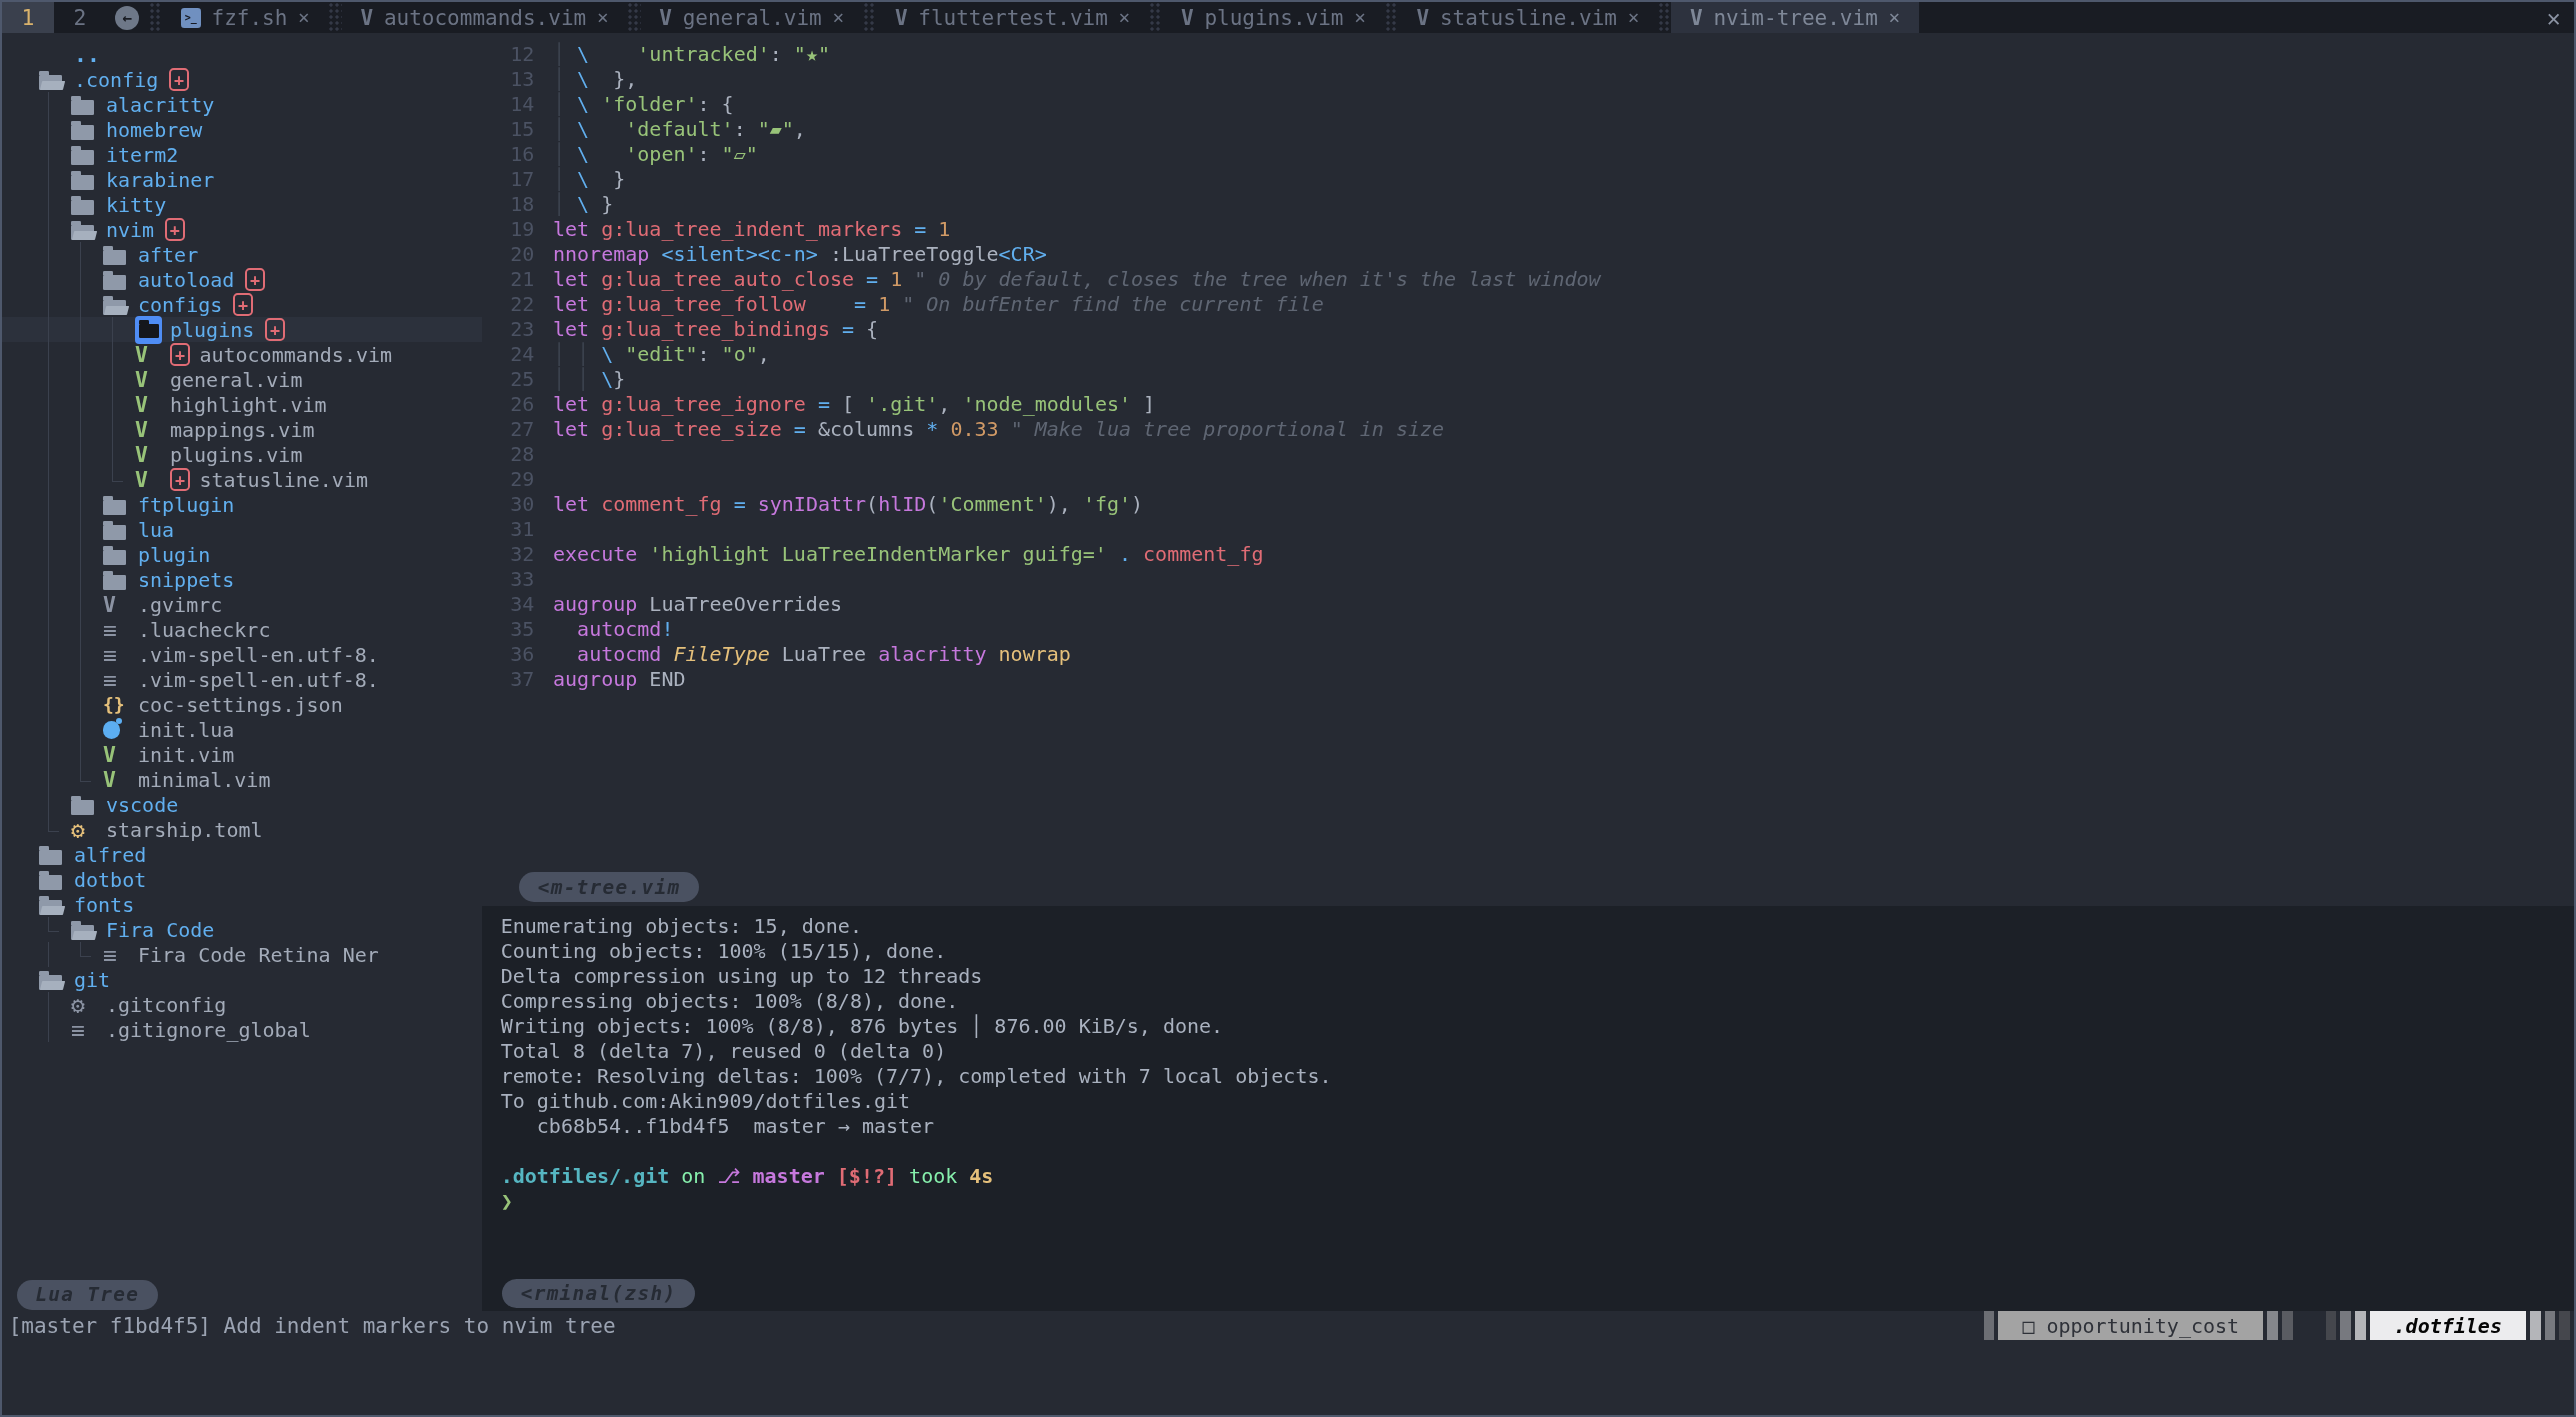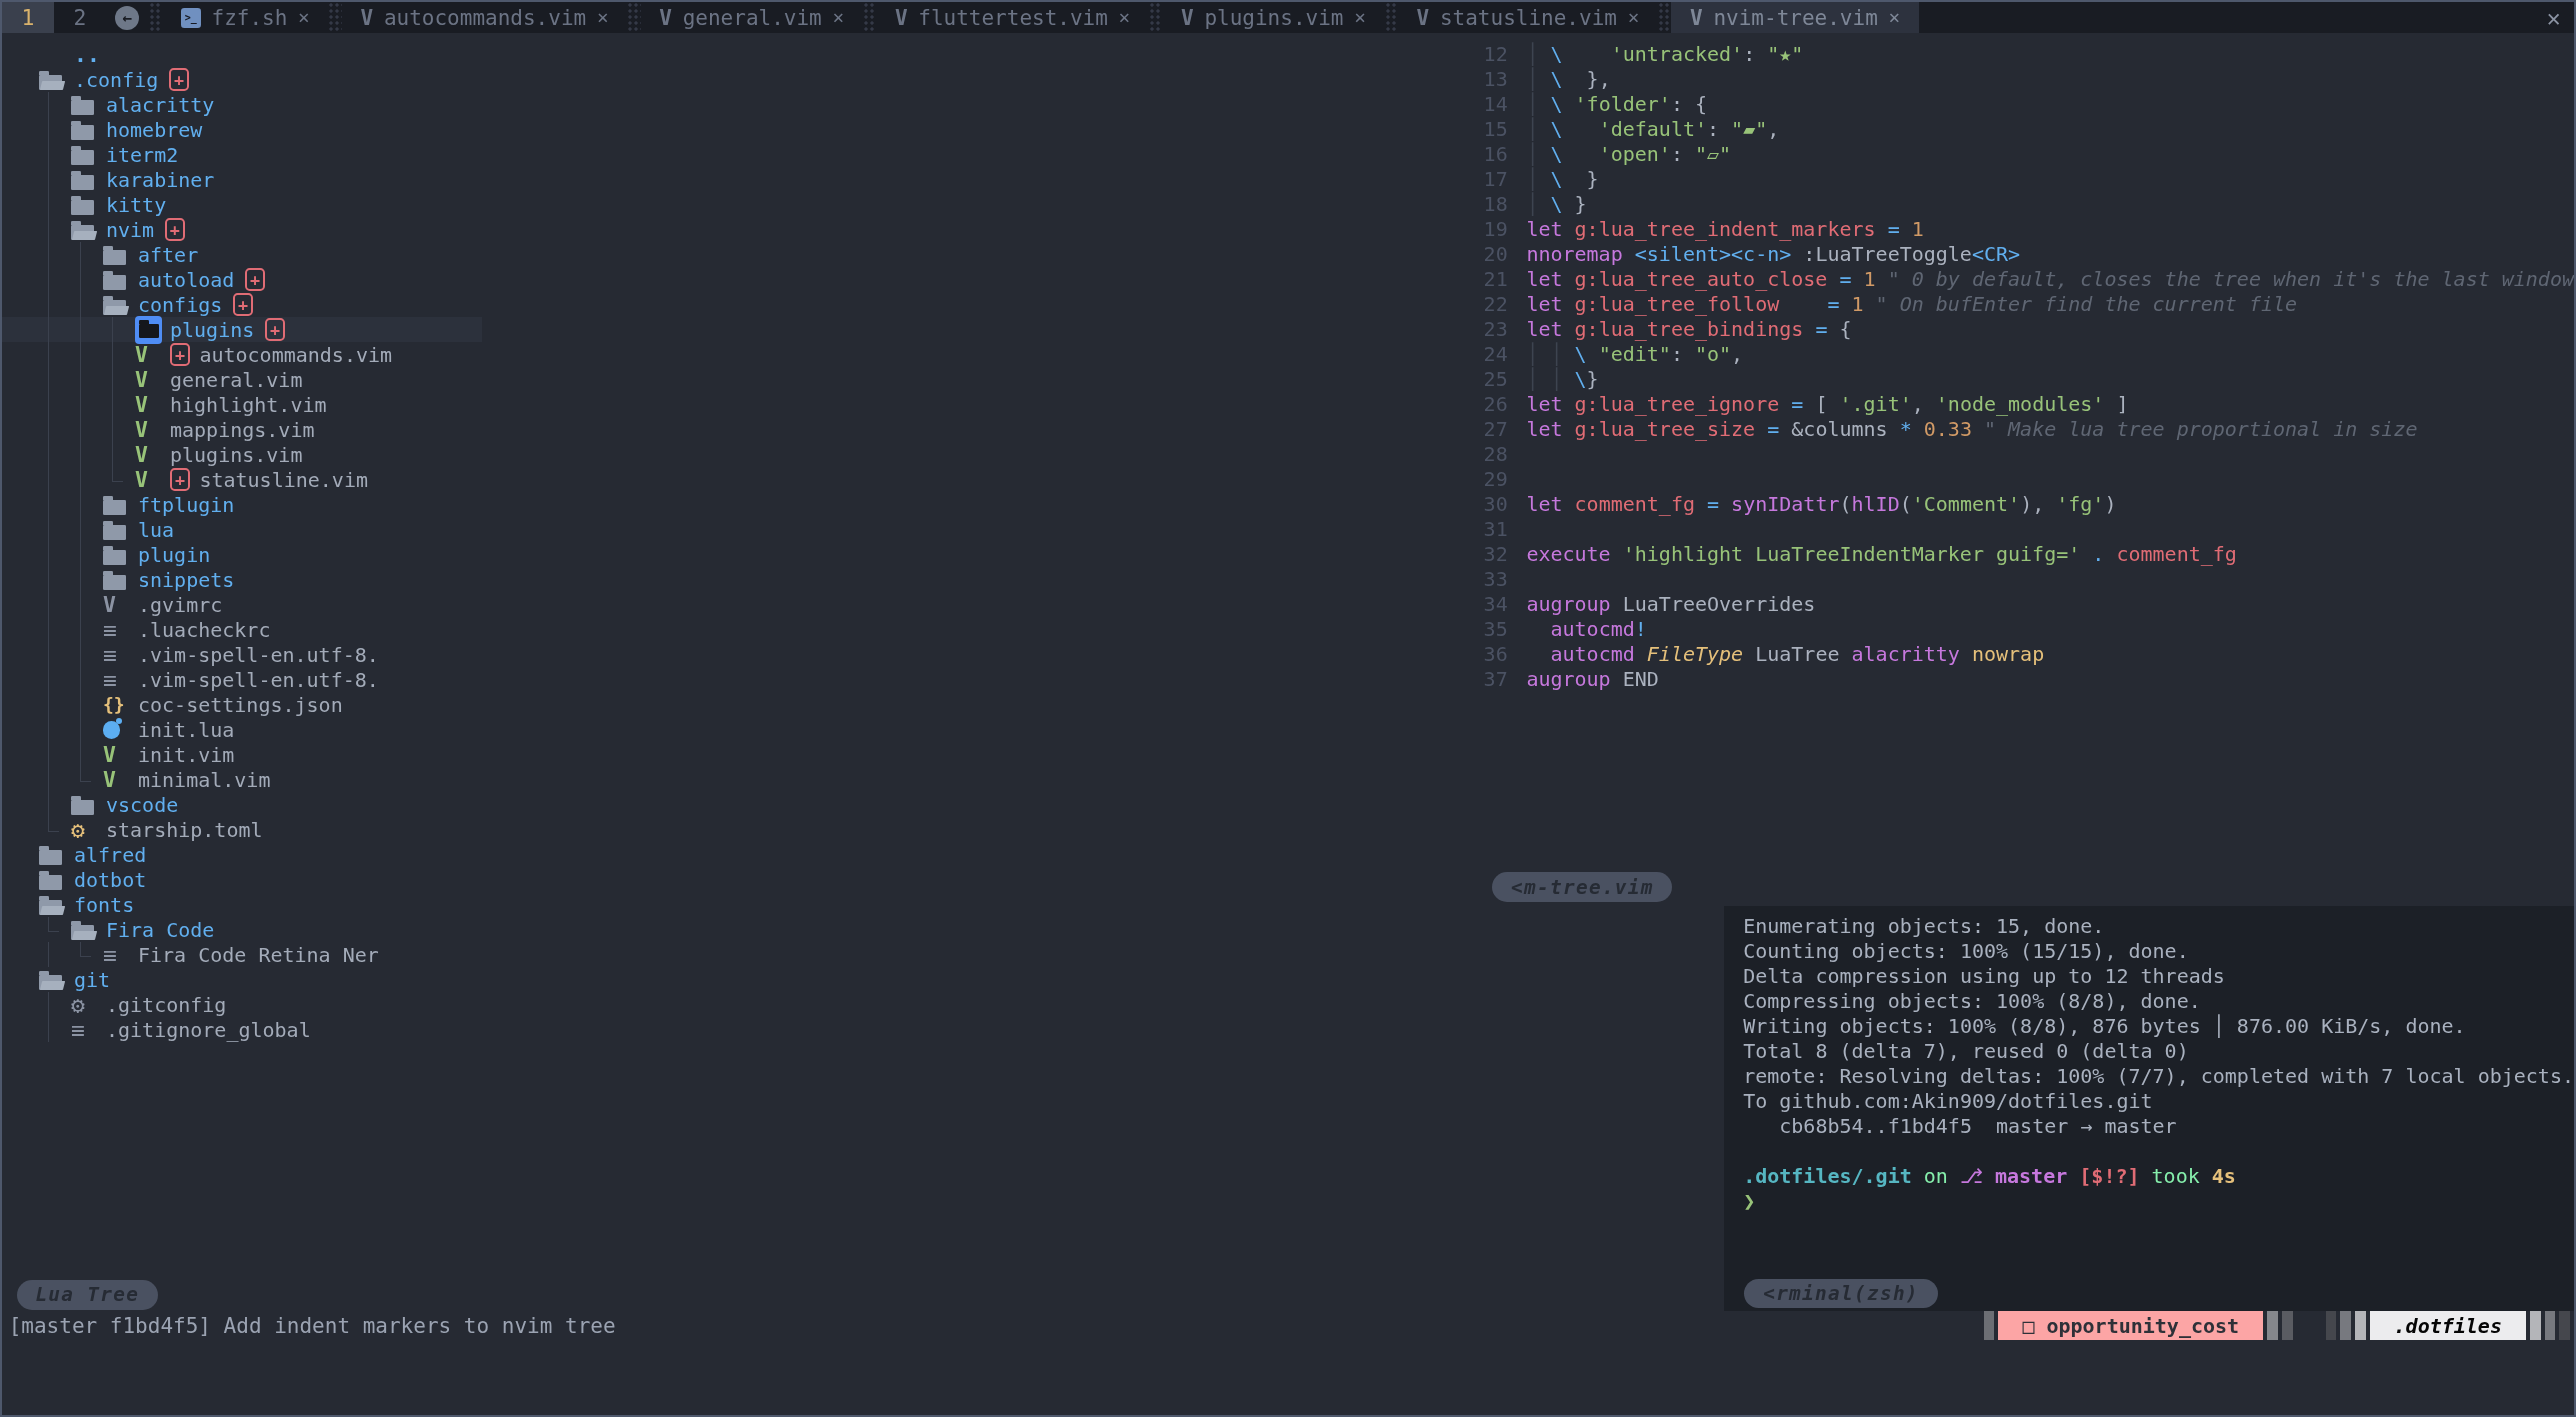--- a/index.html
+++ b/index.html
@@ -24,21 +24,21 @@
   .ti-vim { font-weight:bold; font-size:21px; }
   .ti-term { width:20px; height:20px; background:#7090c0; border-radius:3.3px; color:#161922;
              font-size:10px; font-weight:bold; display:flex; align-items:center; justify-content:center; }
   .tab-x { font-size:19.4px; }
   .tabline-close { margin-left:auto; display:flex; align-items:center; padding:0 13.4px;
                    color:#8b93a3; font-size:23px; font-weight:bold; }
 
   
   .main { flex:1; display:flex; min-height:0; }
   .tree { width:480px; flex:none; position:relative; padding-top:9.4px; overflow:hidden; }
-  .right { flex:1; display:flex; flex-direction:column; min-width:0;align-items:flex-end; }
+  .right { flex:1; display:flex; flex-direction:column; min-width:0; }
 
   
   .trow { display:flex; align-items:center; height:25px; padding-left:37px; font-size:20px; }
   .trow.sel { background:#2c313c; }
   .gu { width:32px; height:100%; position:relative; flex:none; }
   .gu-b::before { content:""; position:absolute; left:8.7px; top:0; bottom:0; width:1.3px; background:#3b414e; }
   .gu-e::before { content:""; position:absolute; left:8.7px; top:0; height:60%; width:1.3px; background:#3b414e; }
   .gu-e::after  { content:""; position:absolute; left:8.7px; top:calc(60% - 1.3px); width:11.4px; height:1.3px; background:#3b414e; }
   .ic { width:35px; flex:none; display:flex; align-items:center; }
   .i-folder { width:23px; height:15.4px; background:#8f99a9; border-radius:1.3px; position:relative; margin-top:4.7px; }
@@ -89,21 +89,21 @@
   .pill-editor { left:37px; bottom:4px; }
   .pill-term { left:20px; bottom:2.7px; }
 
   
   .bottom { height:104px; flex:none; display:flex; flex-direction:row; background:#262a33; }
   .msg { height:31px; line-height:31px; padding-left:6.7px; color:#9ba3b2; font-size:21px; white-space:pre; }
   .spacer { flex:1; }
   .tmuxbar { height:29px; display:flex; align-items:stretch; padding-left:32px; }
   .bk { width:10.7px; margin-right:4px; flex:none; }
   .seg { display:flex; align-items:center; padding:0 24px; font-size:20px; white-space:pre; margin-right:4px; }
-  .seg-gray { background:#fca5a5; color:#2e3138;font-weight:bold; }
+  .seg-gray { background:#a3a3a3; color:#2e3138; }
   .seg-white { background:#ececee; color:#050505; font-weight:bold; font-style:italic; }
   .tmux-gap { width:29px; flex:none; }
   .black { height:5.3px; flex:none; background:#000; }
 </style>
 </head>
 <body>
 
 <div class="window">
 
   <div class="tabline">

